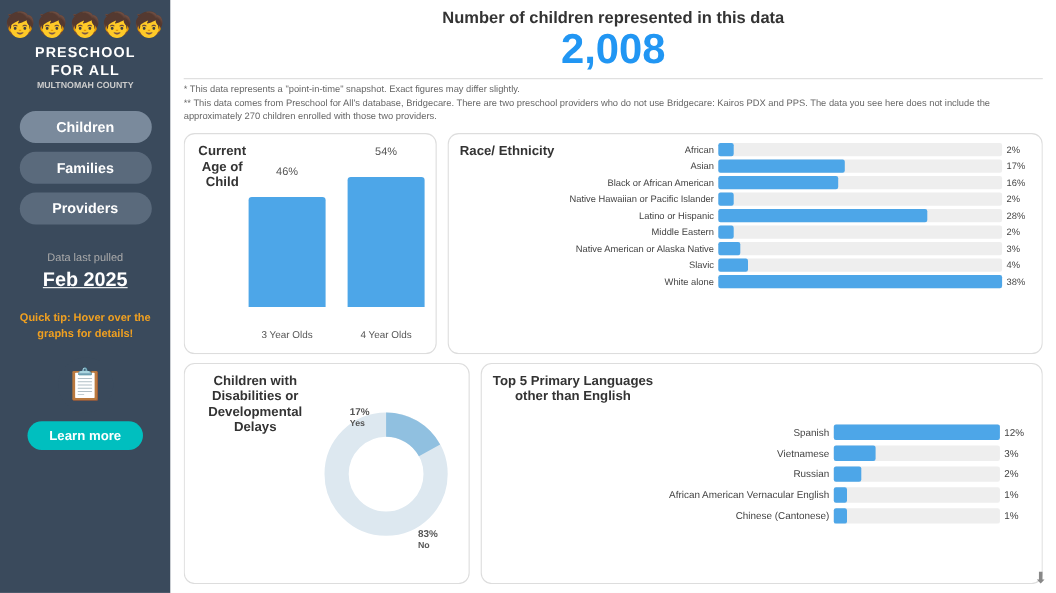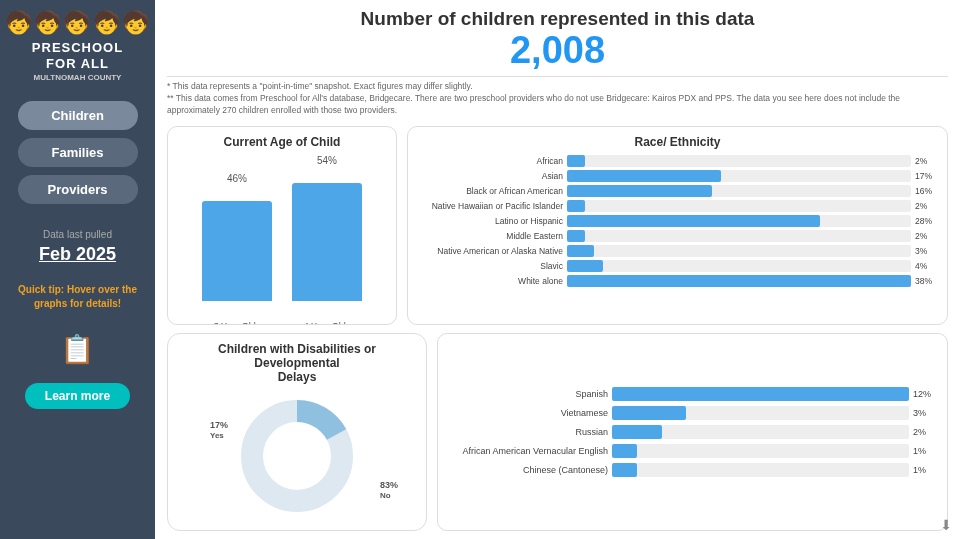--- a/index.html
+++ b/index.html
@@ -100,21 +100,21 @@
       flex: 1;
       background: white;
       display: flex;
       flex-direction: column;
       padding: 8px 12px;
       overflow: hidden;
     }
 
     .header-title {
       text-align: center;
-      font-size: 19px;
+      font-size: 15px;
       font-weight: bold;
       color: #333;
     }
     .big-number {
       text-align: center;
       font-size: 38px;
       font-weight: bold;
       color: #2196f3;
       line-height: 1.1;
     }
@@ -133,21 +133,21 @@
       flex: 1;
       margin-top: 6px;
       overflow: hidden;
     }
     .chart-card {
       border: 1px solid #ddd;
       border-radius: 10px;
       padding: 8px 10px;
       flex: 1;
       display: flex;
-      flex-direction: column;
+      flex-direction: row;
       background: white;
       overflow: hidden;
     }
     .chart-title {
       text-align: center;
       font-size: 12px;
       font-weight: bold;
       color: #333;
       margin-bottom: 6px;
     }
@@ -394,35 +394,36 @@
       <div class="race-bar-fill" style="width:100%"></div>
     </div>
     <span class="race-pct">38%</span>
   </div>
         </div>
     </div>
   </div>
 
   <div class="charts-row" style="margin-top:8px;">
 
-    <div class="chart-card" style="max-width:260px;border-radius:13px;">
+    <div class="chart-card" style="max-width:260px;">
       <div class="chart-title">Children with Disabilities or Developmental<br>Delays</div>
       <div class="donut-area">
         <svg width="130" height="130" viewBox="0 0 130 130">
 
           <circle cx="65" cy="65" r="45" fill="none" stroke="#dde8f0" stroke-width="22" stroke-dasharray="282.74" stroke-dashoffset="0" transform="rotate(-90 65 65)"></circle>
 
           <circle cx="65" cy="65" r="45" fill="none" stroke="#90c0e0" stroke-width="22" stroke-dasharray="48.07 234.67" stroke-dashoffset="0" transform="rotate(-90 65 65)"></circle>
         </svg>
         <div style="position:absolute; left:32px; top:30px; font-size:9px; color:#555; font-weight:bold;">17%<br><span style="font-size:8px;">Yes</span></div>
         <div style="position:absolute; right:18px; bottom:22px; font-size:9px; color:#555; font-weight:bold;">83%<br><span style="font-size:8px;">No</span></div>
       </div>
     </div>
 
     <div class="chart-card">
+      <div class="chart-title">Top 5 Primary Languages<br>other than English</div>
       <div class="lang-list" id="lang-list">
           <div class="lang-row">
     <span class="lang-name">Spanish</span>
     <div class="lang-bar-bg">
       <div class="lang-bar-fill" style="width:100%"></div>
     </div>
     <span class="lang-pct">12%</span>
   </div>
           <div class="lang-row">
     <span class="lang-name">Vietnamese</span>

